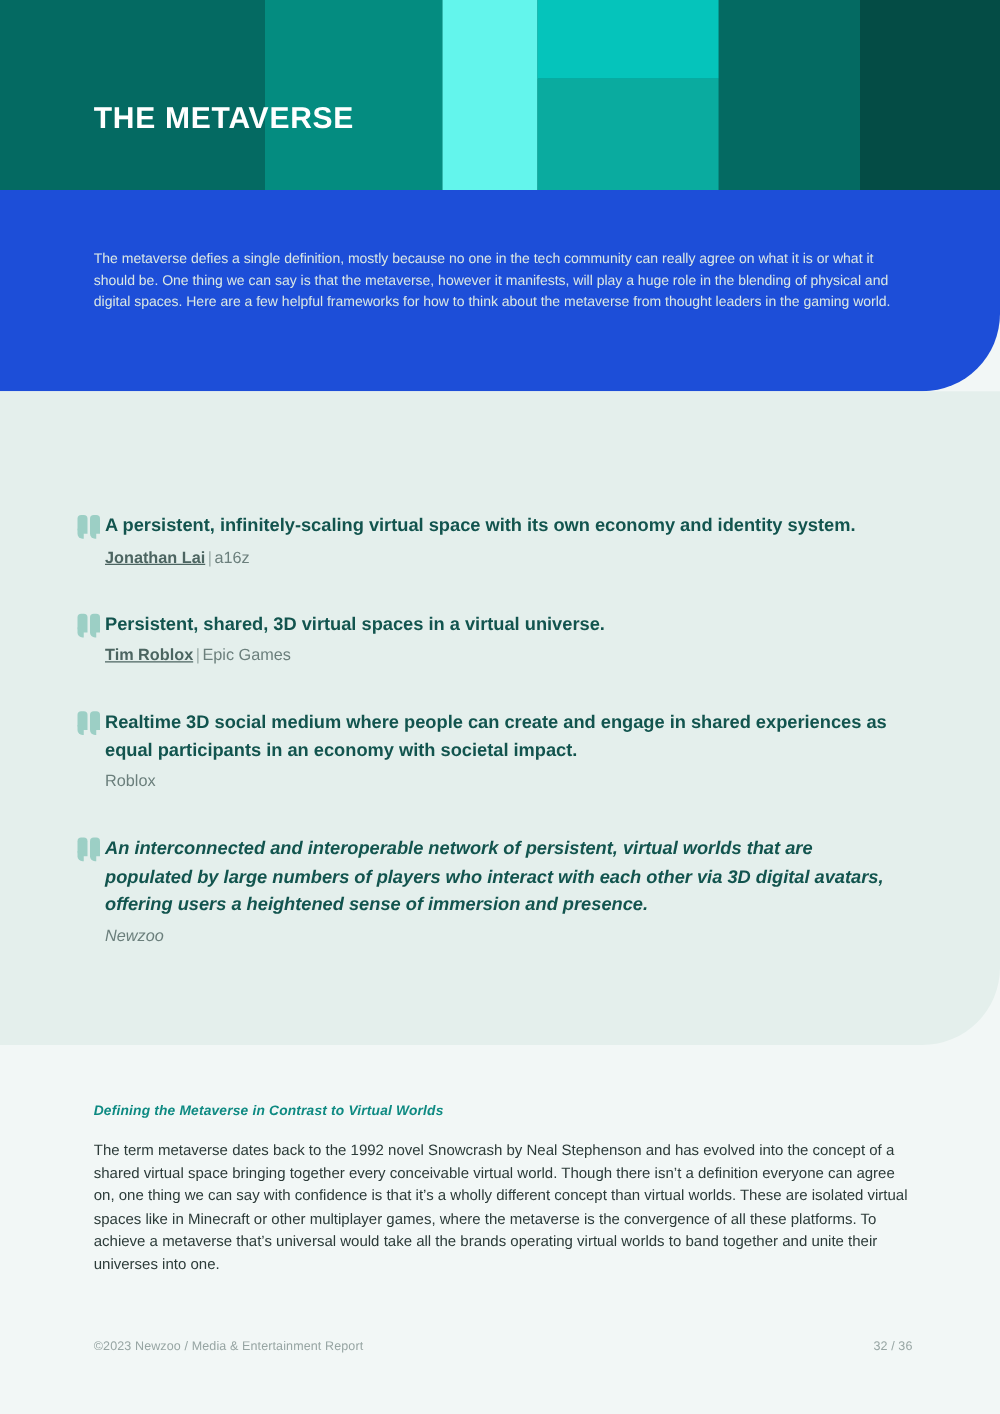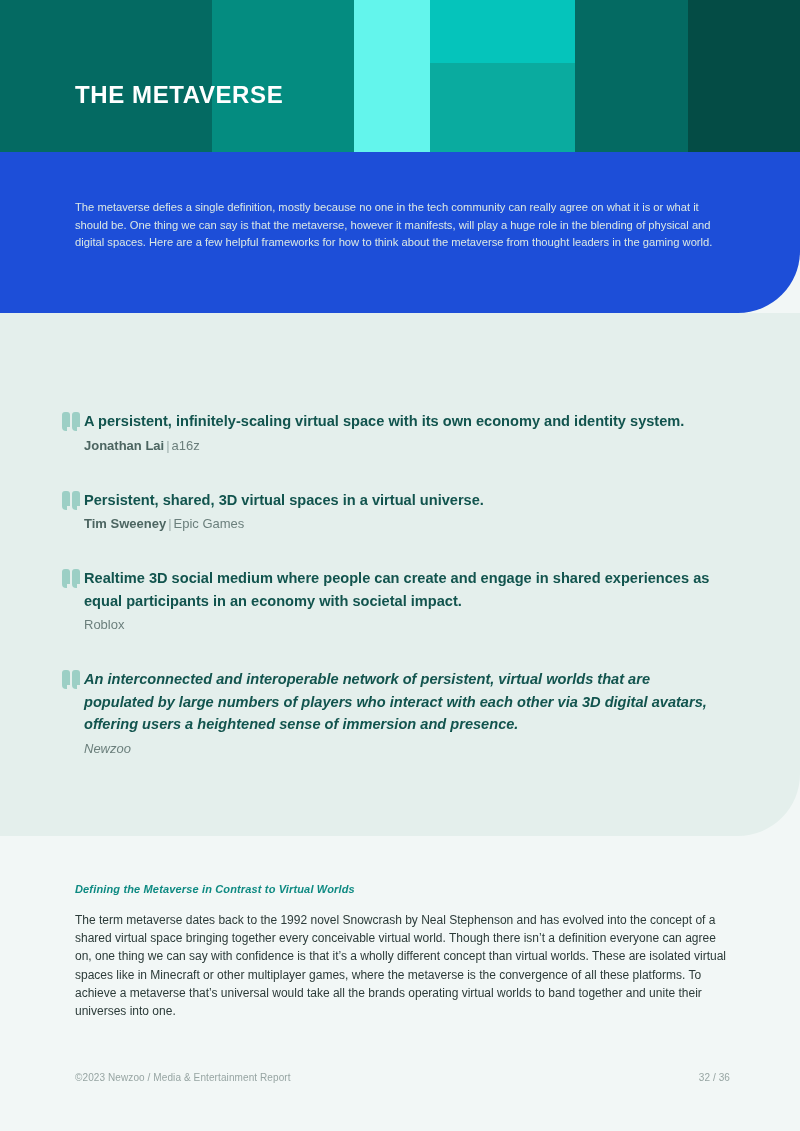--- a/index.html
+++ b/index.html
@@ -142,20 +142,21 @@
   }
   .quote-attr {
     font-size: 13px;
     line-height: 20px;
     color: #6b7f7c;
     margin: 0;
   }
   .quote-attr .author {
     font-weight: bold;
     color: #4c6561;
+    text-decoration: underline;
   }
   .quote-attr .sep {
     color: #9cadaa;
     padding: 0 2px;
   }
 
   
   .article {
     position: absolute;
     left: 75px;
@@ -228,21 +229,21 @@
         </p>
       </div>
 
       <div class="quote-block">
         <div class="qmark">
             <span></span>
             <span></span>
           </div>
         <p class="quote-text">Persistent, shared, 3D virtual spaces in a virtual universe.</p>
         <p class="quote-attr">
-          <span class="author">Tim Sweeney</span><span class="sep">|</span><span class="org">Epic Games</span>
+          <span class="author">Tim Roblox</span><span class="sep">|</span><span class="org">Epic Games</span>
         </p>
       </div>
 
       <div class="quote-block">
         <div class="qmark">
             <span></span>
             <span></span>
           </div>
         <p class="quote-text">Realtime 3D social medium where people can create and engage in shared experiences as equal participants in an economy with societal impact.</p>
         <p class="quote-attr">

